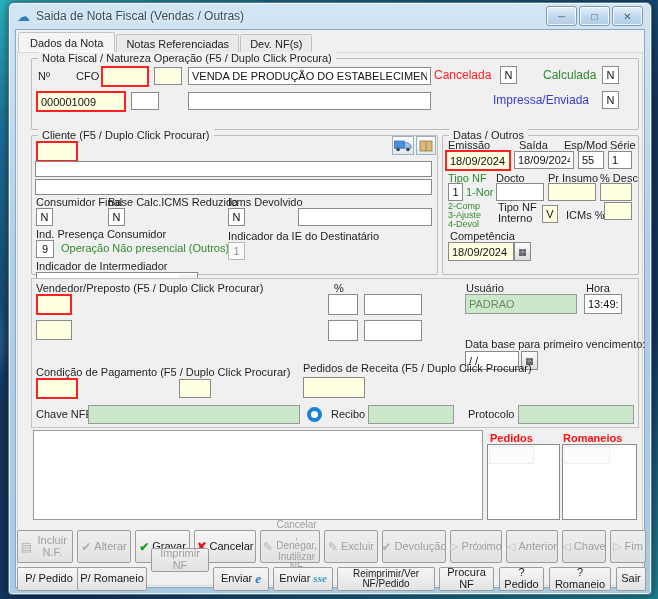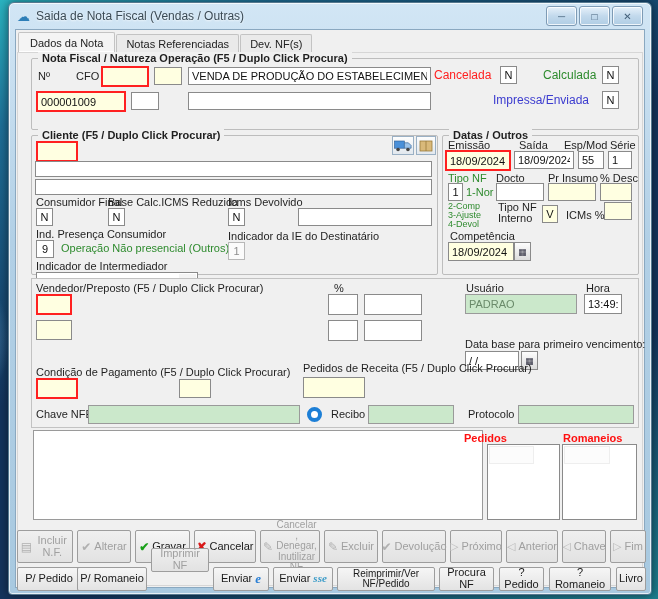--- a/index.html
+++ b/index.html
@@ -28,21 +28,21 @@
   }
   .client{position:absolute;left:6px;right:6px;top:26px;bottom:6px;background:#f0f0f0;border:1px solid #8aa8c0;}
   .lbl{position:absolute;font-size:11px;color:#1f1f1f;white-space:nowrap;}
   .lbl.red{color:#ff2020;} .lbl.redb{color:#ff1010;font-weight:bold;}
   .lbl.green{color:#2e8b2e;} .lbl.blue{color:#3b3bcf;}
   .tabbar{position:absolute;left:2px;top:2px;height:20px;z-index:3;}
   .tab{display:inline-block;margin-right:1px;padding:3px 9px 2px;border:1px solid #c3c3c3;border-bottom:none;
        border-radius:2px 2px 0 0;background:#eaeaea;font-size:11px;color:#222;vertical-align:bottom;}
   .tab.active{background:#f4f4f4;padding:4px 11px 3px;box-shadow:0 -1px 0 rgba(255,255,255,.9) inset;}
   .page{position:absolute;left:1px;right:1px;top:22px;bottom:1px;border:1px solid #d6d6d6;background:#f0f0f0;}
-  .group{position:absolute;border:1px solid #bdbdbd;border-radius:2px;font-weight:bold;}
+  .group{position:absolute;border:1px solid #bdbdbd;border-radius:2px;}
   .gtitle{position:absolute;top:-7px;left:6px;background:#f0f0f0;padding:0 4px;font-size:11px;color:#1f1f1f;white-space:nowrap;}
   .inp{position:absolute;box-sizing:border-box;border:1px solid #8a8a8a;background:#fff;
        font-family:"Liberation Sans",sans-serif;font-size:11px;color:#111;padding:1px 3px;height:18px;}
   .inp.beige{background:#ffffe1;}
   .inp.req{border:2px solid #ff2020;background:#ffffe1;height:21px;}
   .inp.greenf{background:#cbe8cb;border:1px solid #9a9a9a;}
   .inp.flat{border:1px solid #b8b8b8;color:#8d8d8d;background:#fbfbfb;}
   .nbox{text-align:center;width:17px;}
   .combo{position:absolute;box-sizing:border-box;border:1px solid #8a8a8a;background:#fff;height:21px;font-size:11px;color:#111;padding:3px 4px;}
   .combo .arrowbox{position:absolute;right:1px;top:1px;bottom:1px;width:17px;background:#f4f4f4;display:flex;align-items:center;justify-content:center;}
@@ -210,21 +210,21 @@
     <input class="inp beige" style="left: 287px; top: 347px; width: 62px; height: 21px;">
     <span class="lbl" style="left:20px;top:378px;">Chave NFE</span>
     <input class="inp greenf" style="left: 72px; top: 375px; width: 212px; height: 19px;">
     <span class="refresh" style="position:absolute;left:291px;top:377px;"></span>
     <span class="lbl" style="left:315px;top:378px;">Recibo</span>
     <input class="inp greenf" style="left: 352px; top: 375px; width: 86px; height: 19px;">
     <span class="lbl" style="left:452px;top:378px;">Protocolo</span>
     <input class="inp greenf" style="left: 502px; top: 375px; width: 116px; height: 19px;">
 
     <div class="bigbox" style="left:17px;top:400px;width:448px;height:88px;"></div>
-    <span class="lbl redb" style="left:448px;top:402px;">Pedidos</span>
+    <span class="lbl redb" style="left:474px;top:402px;">Pedidos</span>
     <span class="lbl redb" style="left:547px;top:402px;">Romaneios</span>
     <div class="listbox" style="left:471px;top:414px;width:71px;height:74px;">
         <div class="item"></div>
       </div>
     <div class="listbox" style="left:546px;top:414px;width:73px;height:74px;">
         <div class="item"></div>
       </div>
 
     <button class="btn disabled" style="left:1px;top:500px;width:56px;height:33px;">
       <span class="bicon gray">▤</span>
@@ -294,16 +294,16 @@
     <button class="btn" style="left:423px;top:537px;width:55px;height:24px;">
         <span>Procura NF</span>
       </button>
     <button class="btn" style="left:483px;top:537px;width:45px;height:24px;">
         <span>? Pedido</span>
       </button>
     <button class="btn" style="left:533px;top:537px;width:62px;height:24px;">
         <span>? Romaneio</span>
       </button>
     <button class="btn" style="left:600px;top:537px;width:30px;height:24px;">
-        <span>Livro</span>
+        <span>Sair</span>
       </button>
   </div>
 </div>
 
 </body></html>

